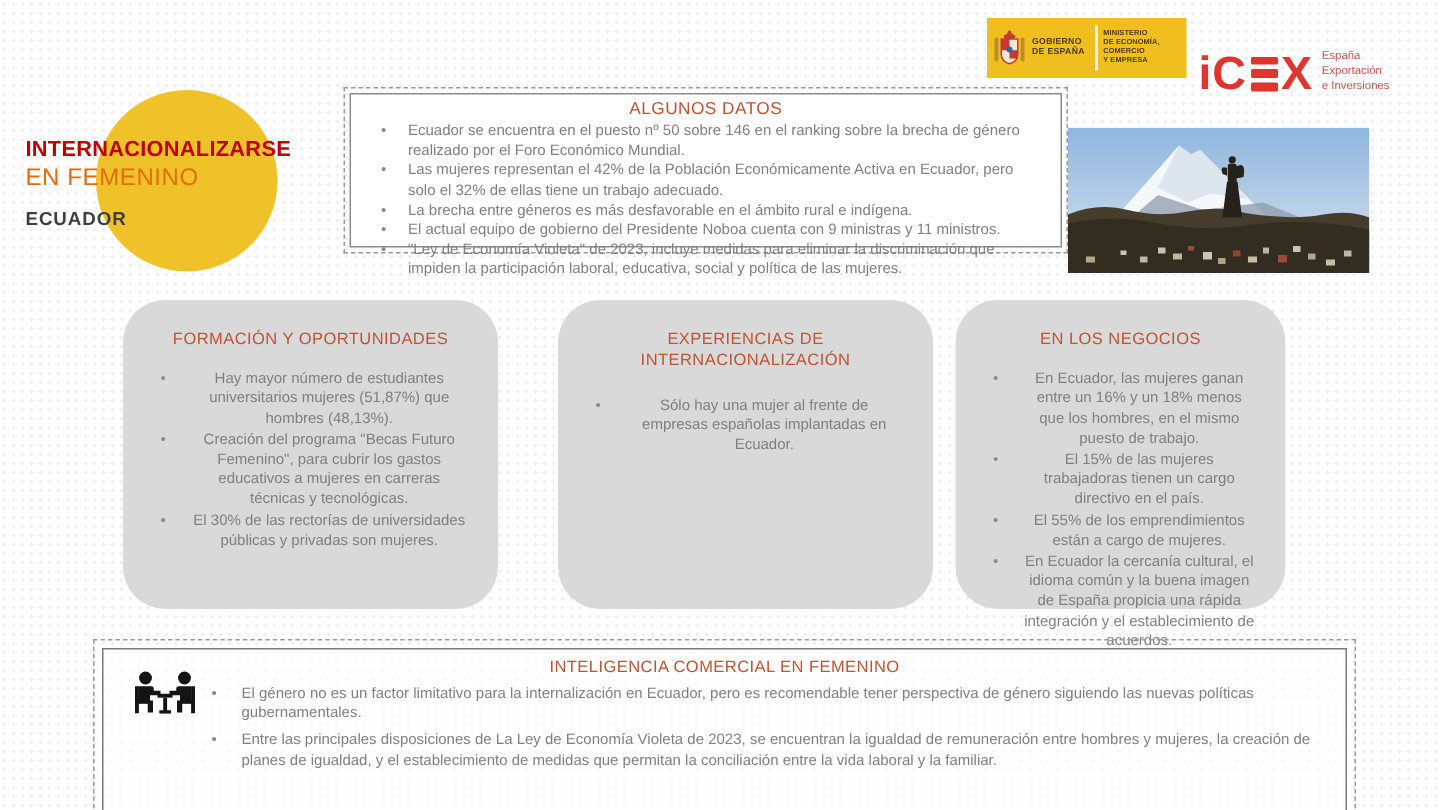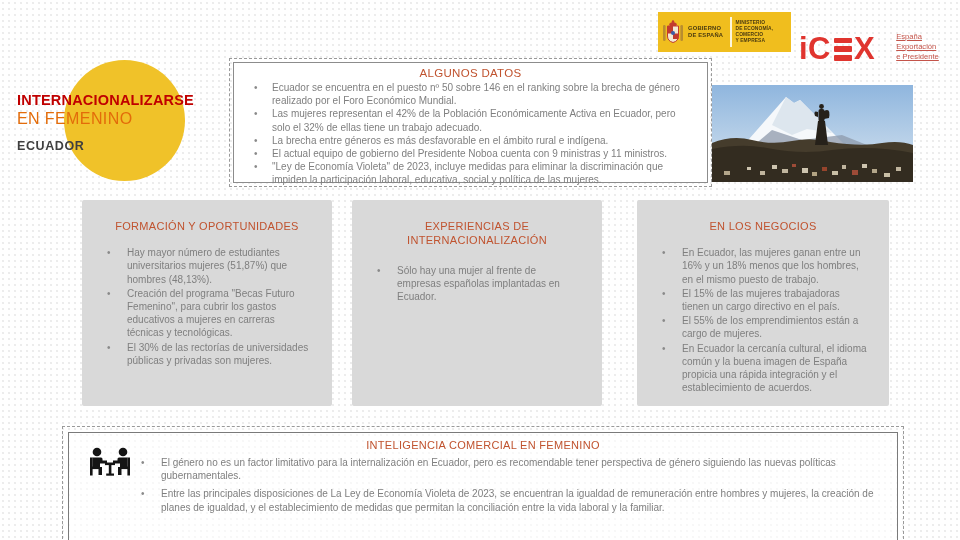--- a/index.html
+++ b/index.html
@@ -19,43 +19,43 @@
   .gov-logo{position:absolute; left:658px; top:12px; width:133px; height:40px;
     background:var(--gov-yellow); display:flex; align-items:center; padding:3px 4px;}
   .gov-arms{flex:0 0 auto; margin-right:4px;}
   .gov-name{width:38px; font-size:5.8px; font-weight:bold; color:#4a3a10; line-height:1.2; letter-spacing:.2px;}
   .gov-sep{width:1.5px; height:30px; background:#fdf6dc; margin:0 4px;}
   .gov-ministry{flex:1; font-size:4.9px; font-weight:bold; color:#4a3a10; line-height:1.25; letter-spacing:.1px;}
   .icex{position:absolute; left:799px; top:32px; display:flex; align-items:flex-end;}
   .icex-word{display:flex; align-items:flex-end; color:var(--icex-red); font-weight:800; font-size:31px; line-height:.82; letter-spacing:.5px;}
   .icex-ebars{display:flex; flex-direction:column; justify-content:space-between; width:18px; height:23px; margin:0 2px 1px 3px;}
   .icex-ebars i{display:block; height:5.2px; background:var(--icex-red); border-radius:1px;}
-  .icex-tagline{margin-left:21px; font-size:7.6px; line-height:1.3; color:#c4544a;text-decoration:underline;}
+  .icex-tagline{margin-left:6px; font-size:7.6px; line-height:1.3; color:#c4544a;}
   
   .circle{position:absolute; left:64px; top:60px; width:121px; height:121px; border-radius:50%; background:var(--circle-yellow);}
   .title-block{position:absolute; left:17px; top:92px; width:182px; text-align:left;}
   .title-block .l1{font-size:14.5px; font-weight:bold; color:var(--title-red); letter-spacing:.2px;}
   .title-block .l2{font-size:16px; color:var(--subtitle-orange); margin-top:2px; letter-spacing:.4px;}
   .title-block .l3{font-size:12.5px; font-weight:bold; color:#3f3f3f; margin-top:11px; letter-spacing:.6px;}
   
-  .datos-box{position:absolute; left:233px; top:62px; width:475px; height:121px; background:#fff;
+  .datos-box{position:absolute; left:233px; top:62px; width:475px; height:103px; background:#fff;
     border:1px solid #8c8c8c; outline:1px dashed #9a9a9a; outline-offset:3px; padding:4px 12px 2px;}
   .datos-box h2{font-size:11.5px; font-weight:normal; color:var(--heading); text-align:center; letter-spacing:.3px; margin-bottom:2px;}
   ul.bullets{list-style:none;}
   ul.bullets li{position:relative; padding-left:26px; font-size:10px; line-height:1.32; color:var(--body);}
   ul.bullets li::before{content:"\2022"; position:absolute; left:8px; top:0; color:#8a8a8a;}
   
   .photo{position:absolute; left:712px; top:85px; width:201px; height:97px; overflow:hidden;}
   .photo svg{display:block;}
   
-  .card{position:absolute; top:200px; height:206px; width:250px; background:var(--card-bg); border-radius:2px; padding:19px 20px 0;}
-  .card.c1{left:82px;} .card.c2{left:352px;} .card.c3{left:637px; width:252px;}
+  .card{position:absolute; top:200px; height:206px; width:250px; background:var(--card-bg); border-radius:28px; padding:19px 20px 0;}
+  .card.c1{left:82px;} .card.c2{left:372px;} .card.c3{left:637px; width:220px;}
   .card h3{font-size:11px; font-weight:normal; color:var(--heading); text-align:center; letter-spacing:.3px; line-height:1.3;}
   .card ul.bullets{margin-top:13px;}
-  .card ul.bullets li{padding-left:25px; margin-bottom:1px;}
+  .card ul.bullets li{padding-left:25px; margin-bottom:1px;text-align:center;}
   .card ul.bullets li::before{left:5px;}
   .card.c2 ul.bullets{margin-top:16px;}
   
   .bottom-box{position:absolute; left:68px; top:432px; width:830px; height:111px; background:rgba(255,255,255,.6);
     border:1px solid #7a7a7a; outline:1px dashed #9a9a9a; outline-offset:5px; padding-top:6px;}
   .bottom-box h3{font-size:11px; font-weight:normal; color:var(--heading); text-align:center; letter-spacing:.3px;}
   .bottom-box .meet{position:absolute; left:17px; top:13px;}
   .bottom-box ul.bullets{margin:5px 18px 0 60px;}
   .bottom-box ul.bullets li{padding-left:32px; margin-bottom:5px;}
   .bottom-box ul.bullets li::before{left:12px;}
@@ -94,21 +94,21 @@
       <span class="icex-ebars">
           <i></i>
           <i></i>
           <i></i>
         </span>
       <span>X</span>
     </div>
     <div class="icex-tagline">
       <div>España</div>
       <div>Exportación</div>
-      <div>e Presidente</div>
+      <div>e Inversiones</div>
     </div>
   </div>
 
   <div class="circle"></div>
   <div class="title-block">
     <div class="l1">INTERNACIONALIZARSE</div>
     <div class="l2">EN FEMENINO</div>
     <div class="l3">ECUADOR</div>
   </div>
 

